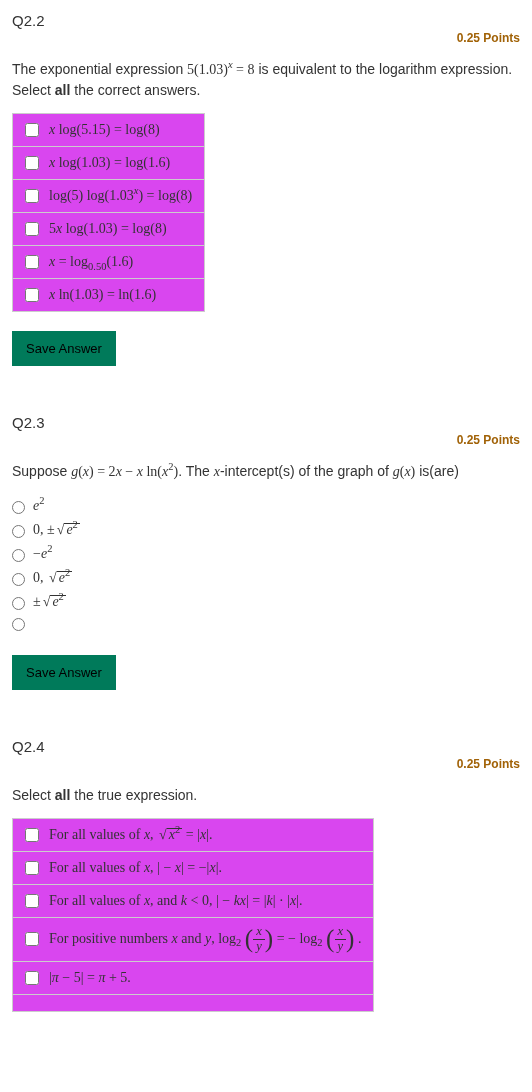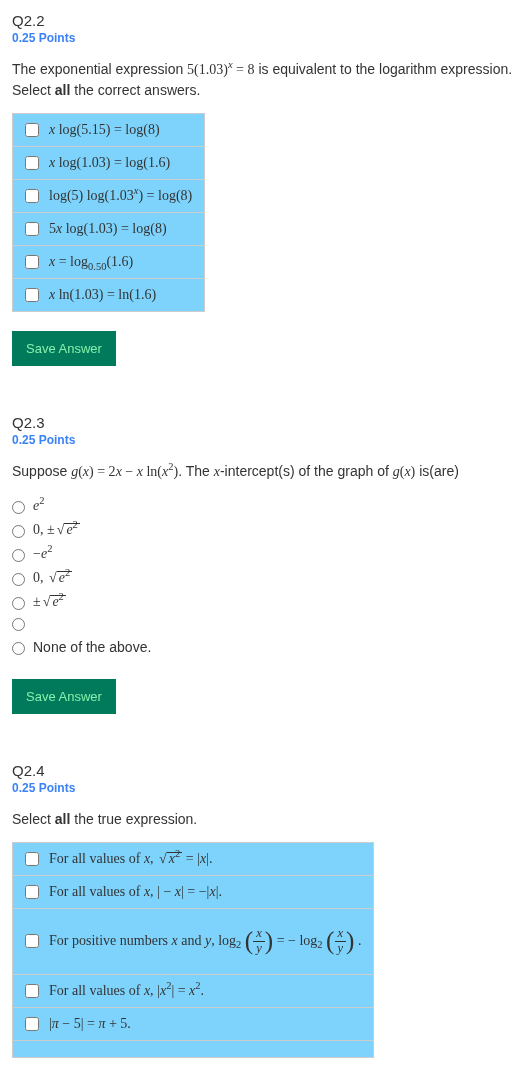--- a/index.html
+++ b/index.html
@@ -6,49 +6,49 @@
   body {
     font-family: -apple-system, BlinkMacSystemFont, "Segoe UI", Helvetica, Arial, sans-serif;
     font-size: 14px;
     color: #333;
     background: #fff;
     padding: 12px;
     width: 532px;
   }
   .question-block { margin-bottom: 48px; }
   .q-title { font-weight: 400; font-size: 15px; margin-bottom: 2px; }
-  .q-points { font-size: 12px; font-weight: 600; color: #3b82f6; margin-bottom: 14px; }
+  .q-points { font-size: 12px; font-weight: 600; color: #a16207; margin-bottom: 14px; text-align: right; }
   .q-stem { font-size: 14px; margin-bottom: 12px; line-height: 1.5; }
   .choices-box { display: inline-block; }
   .choice-row {
     border: 1px solid #ccc;
     padding: 8px 12px;
     display: flex;
     align-items: center;
     gap: 10px;
     margin-bottom: -1px;
     min-width: 180px;
-    background: #7dd3fc;
+    background: #d946ef;
   }
   .choice-row input[type="checkbox"] {
     width: 14px; height: 14px; margin: 0;
     accent-color: #666;
   }
   .radio-row {
     display: flex;
     align-items: flex-end;
     gap: 8px;
     padding: 4px 0;
   }
   .radio-row input[type="radio"] {
     width: 13px; height: 13px; margin: 0;
   }
   .save-btn {
     background: #007a5a;
-    color: #86efac;
+    color: #000000;
     border: none;
     padding: 10px 14px;
     font-size: 13px;
     margin-top: 20px;
     cursor: pointer;
     font-family: inherit;
   }
   .math { font-family: "Times New Roman", serif; }
   .mi { font-style: italic; }
   .sqrt { display:inline-block; position:relative; padding-left:2px;}
@@ -128,24 +128,20 @@
       <input type="radio" name="q23" style="">
       <span class="math">0, <span class="sqrt"><span class="rad"><span class="mi">e</span><sup>2</sup></span></span></span>
     </label>
     <label class="radio-row">
       <input type="radio" name="q23" style="">
       <span class="math">±<span class="sqrt"><span class="rad"><span class="mi">e</span><sup>2</sup></span></span></span>
     </label>
     <label class="radio-row">
       <input type="radio" name="q23" style="">
     </label>
-    <label class="radio-row">
-      <input type="radio" name="q23" style="">
-      <span>None of the above.</span>
-    </label>
   </div>
   <div>
     <button class="save-btn">Save Answer</button>
   </div>
 </div>
 
 <div class="question-block">
   <div class="q-title">Q2.4</div>
   <div class="q-points">0.25 Points</div>
   <div class="q-stem">
@@ -153,27 +149,27 @@
   </div>
   <div class="choices-box" style="min-width:360px;">
     <label class="choice-row">
       <input type="checkbox" style="">
       <span class="math">For all values of <span class="mi">x</span>, <span class="sqrt"><span class="rad"><span class="mi">x</span><sup>2</sup></span></span> = |<span class="mi">x</span>|.</span>
     </label>
     <label class="choice-row">
       <input type="checkbox" style="">
       <span class="math">For all values of <span class="mi">x</span>, | − <span class="mi">x</span>| = −|<span class="mi">x</span>|.</span>
     </label>
-    <label class="choice-row" style="padding:18px 12px;">
+    <label class="choice-row">
+      <input type="checkbox" style="">
+      <span class="math">For all values of <span class="mi">x</span>, and <span class="mi">k</span> &lt; 0, | − <span class="mi">kx</span>| = |<span class="mi">k</span>| · |<span class="mi">x</span>|.</span>
+    </label>
+    <label class="choice-row" style="padding:7px 12px;">
       <input type="checkbox" style="">
       <span class="math">For positive numbers <span class="mi">x</span> and <span class="mi">y</span>, log<sub>2</sub> <span class="bigparen">(</span><span class="frac"><span class="num"><span class="mi">x</span></span><span class="den"><span class="mi">y</span></span></span><span class="bigparen">)</span> = − log<sub>2</sub> <span class="bigparen">(</span><span class="frac"><span class="num"><span class="mi">x</span></span><span class="den"><span class="mi">y</span></span></span><span class="bigparen">)</span> .</span>
-    </label>
-    <label class="choice-row">
-      <input type="checkbox" style="">
-      <span class="math">For all values of <span class="mi">x</span>, |<span class="mi">x</span><sup>2</sup>| = <span class="mi">x</span><sup>2</sup>.</span>
     </label>
     <label class="choice-row">
       <input type="checkbox" style="">
       <span class="math">|<span class="mi">π</span> − 5| = <span class="mi">π</span> + 5.</span>
     </label>
     <label class="choice-row">
       
       
     </label>
     

